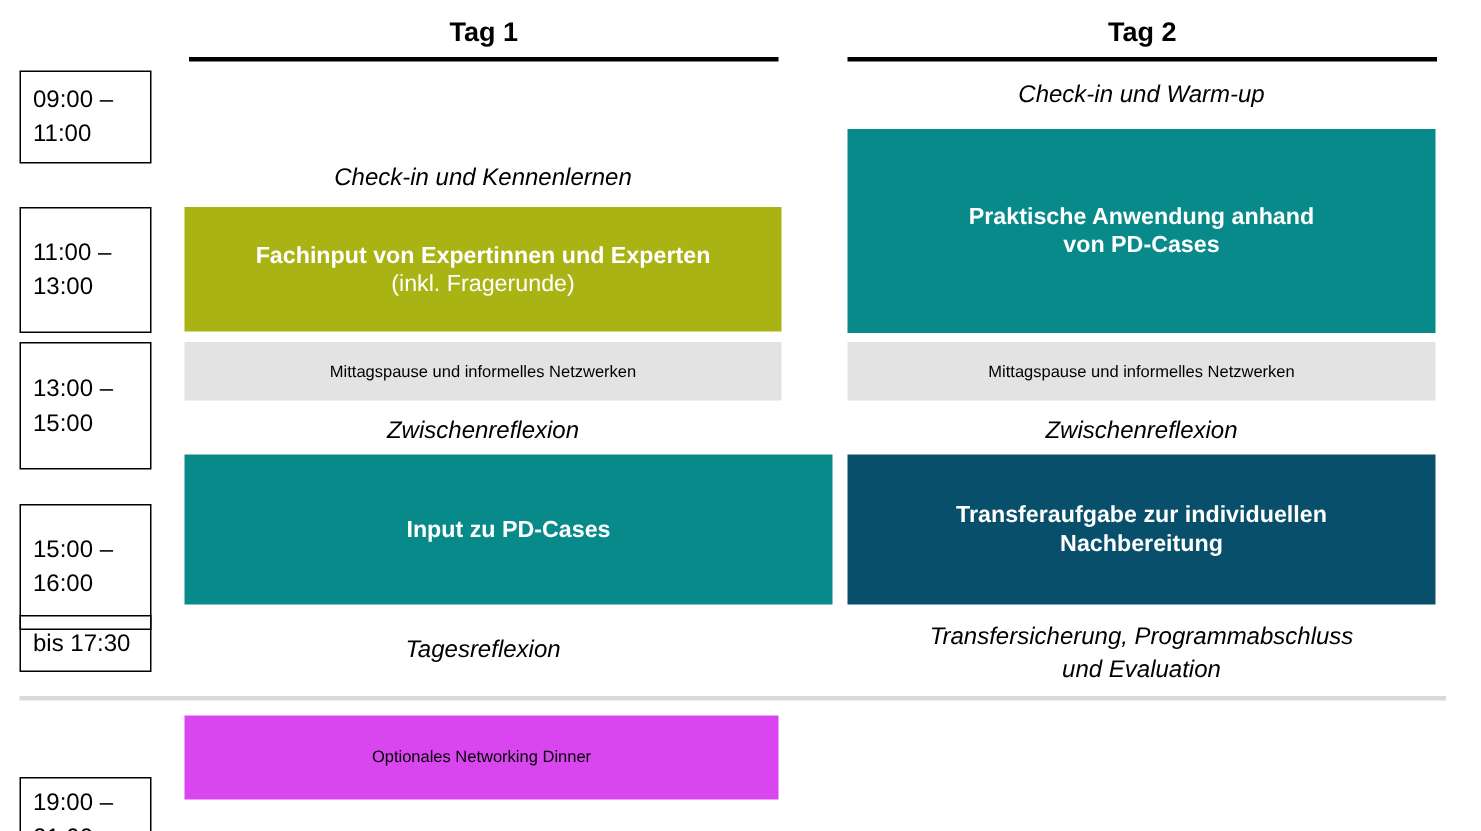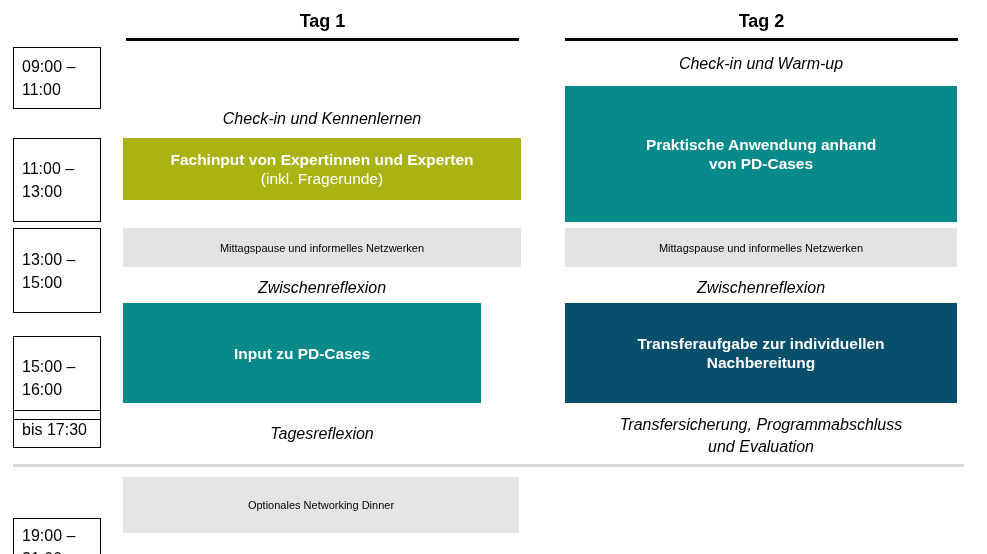--- a/index.html
+++ b/index.html
@@ -106,38 +106,38 @@
     <span class="tline">bis 17:30</span>
 
   </div>
   <div class="timebox" style="top:478px; height:58px;margin-top:40px;">
     <span class="tline">19:00 –</span>
     <span class="tline">21:00</span>
   </div>
 
   <div class="note" style="left:123px; top:108px; width:398px;">Check-in und Kennenlernen</div>
 
-  <div class="block colored" style="left: 123px; top: 138px; width: 398px; height: 62px; background-color: rgb(169, 179, 20);">
+  <div class="block colored" style="left: 123px; top: 138px; width: 398px; height: 83px; background-color: rgb(169, 179, 20);">
     <span>Fachinput von Expertinnen und Experten</span>
     <span class="sub">(inkl. Fragerunde)</span>
   </div>
 
   <div class="block plain" style="left: 123px; top: 228px; width: 398px; height: 39px; background-color: rgb(227, 227, 227);">
     <span>Mittagspause und informelles Netzwerken</span>
   </div>
 
   <div class="note" style="left:123px; top:277px; width:398px;">Zwischenreflexion</div>
 
-  <div class="block colored" style="left: 123px; top: 303px; width: 358px; height: 100px; background-color: rgb(8, 138, 139);">
+  <div class="block colored" style="left: 123px; top: 303px; width: 432px; height: 100px; background-color: rgb(8, 138, 139);">
     <span>Input zu PD-Cases</span>
   </div>
 
   <div class="note" style="left:123px; top:423px; width:398px;">Tagesreflexion</div>
 
-  <div class="block plain" style="left: 123px; top: 477px; width: 396px; height: 56px; background-color: #e5e5e5;">
+  <div class="block plain" style="left: 123px; top: 477px; width: 396px; height: 56px; background-color: #d946ef;">
     <span>Optionales Networking Dinner</span>
   </div>
 
   <div class="note" style="left:565px; top:53px; width:392px;">Check-in und Warm-up</div>
 
   <div class="block colored" style="left: 565px; top: 86px; width: 392px; height: 136px; background-color: rgb(8, 138, 139);">
     <span>Praktische Anwendung anhand</span>
     <span>von PD-Cases</span>
   </div>
 

